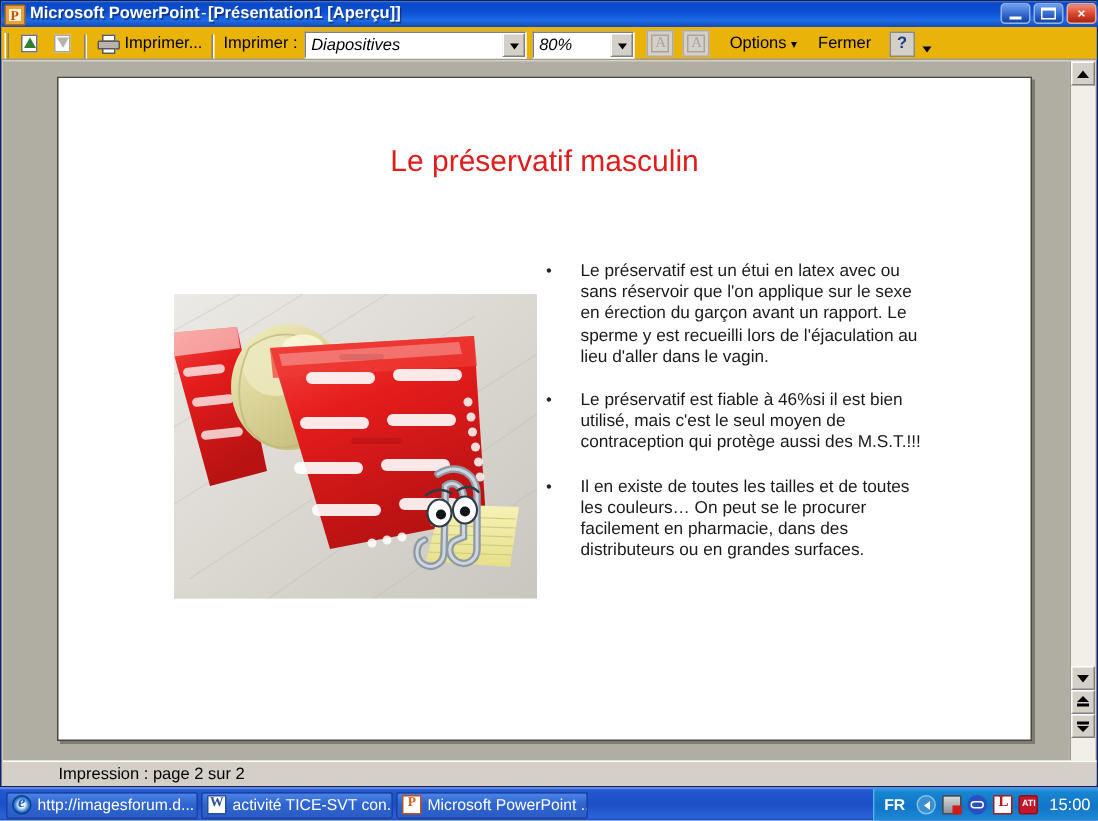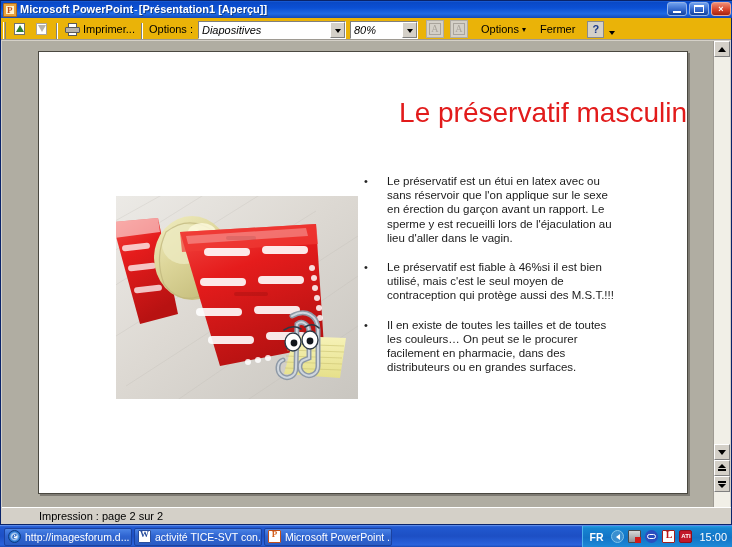--- a/index.html
+++ b/index.html
@@ -343,23 +343,23 @@
     width: 650px;
     height: 443px;
     background: #ffffff;
     border: 1px solid #4a4840;
     box-sizing: border-box;
     overflow: hidden;
   }
   #slide-title {
     position: absolute;
     left: 0; right: 0; top: 45px;
-    text-align: right;
+    text-align: center;
     color: #e21b1b;
-    font-size: 28px;
+    font-size: 20px;
     font-family: "Liberation Sans", sans-serif;
     white-space: nowrap;
   }
   #slide-photo {
     position: absolute;
     left: 77px; top: 144px;
     width: 242px;
     height: 203px;
     overflow: hidden;
     background: #cfcdc8;
@@ -758,21 +758,21 @@
       <span class="icon-printer">
         <span class="paper-top"></span>
           <span class="body"></span>
           <span class="paper-out"></span>
       </span>
       <span class="tb-label">Imprimer...</span>
     </div>
 
     <div class="tb-sep"></div>
 
-    <span class="tb-btn">Options :</span>
+    <span class="tb-btn">Imprimer :</span>
 
     <div class="combo" style="width:148px; margin-left:2px;">
       <span class="combo-text">Diapositives</span>
       <span class="combo-arrow"></span>
     </div>
 
     <div class="combo" style="width:68px; margin-left:4px;">
       <span class="combo-text">80%</span>
       <span class="combo-arrow"></span>
     </div>

